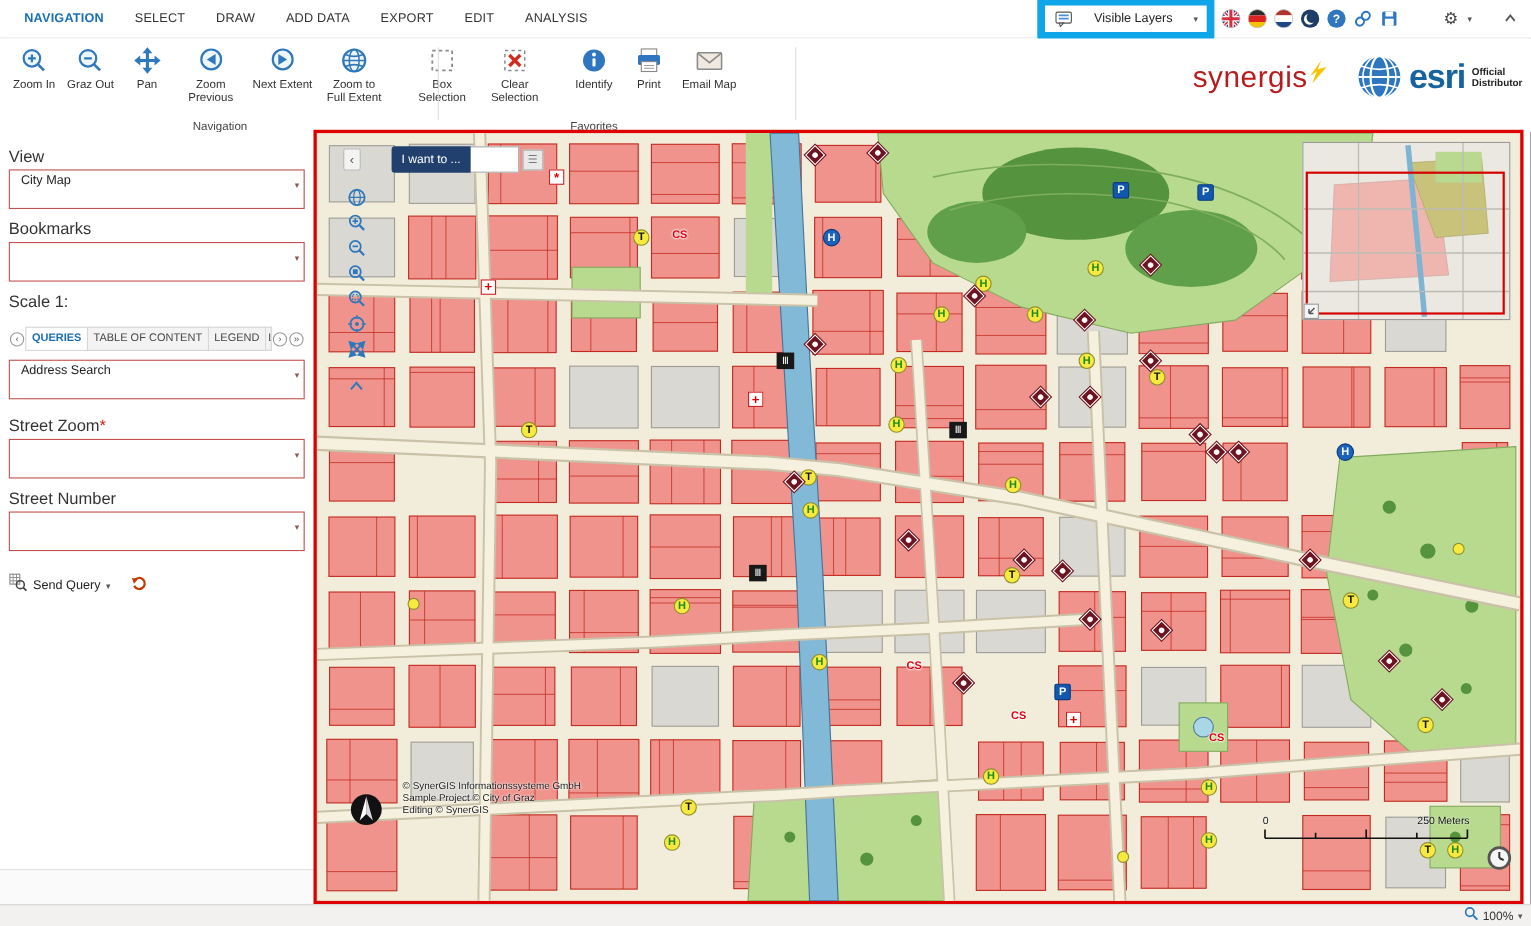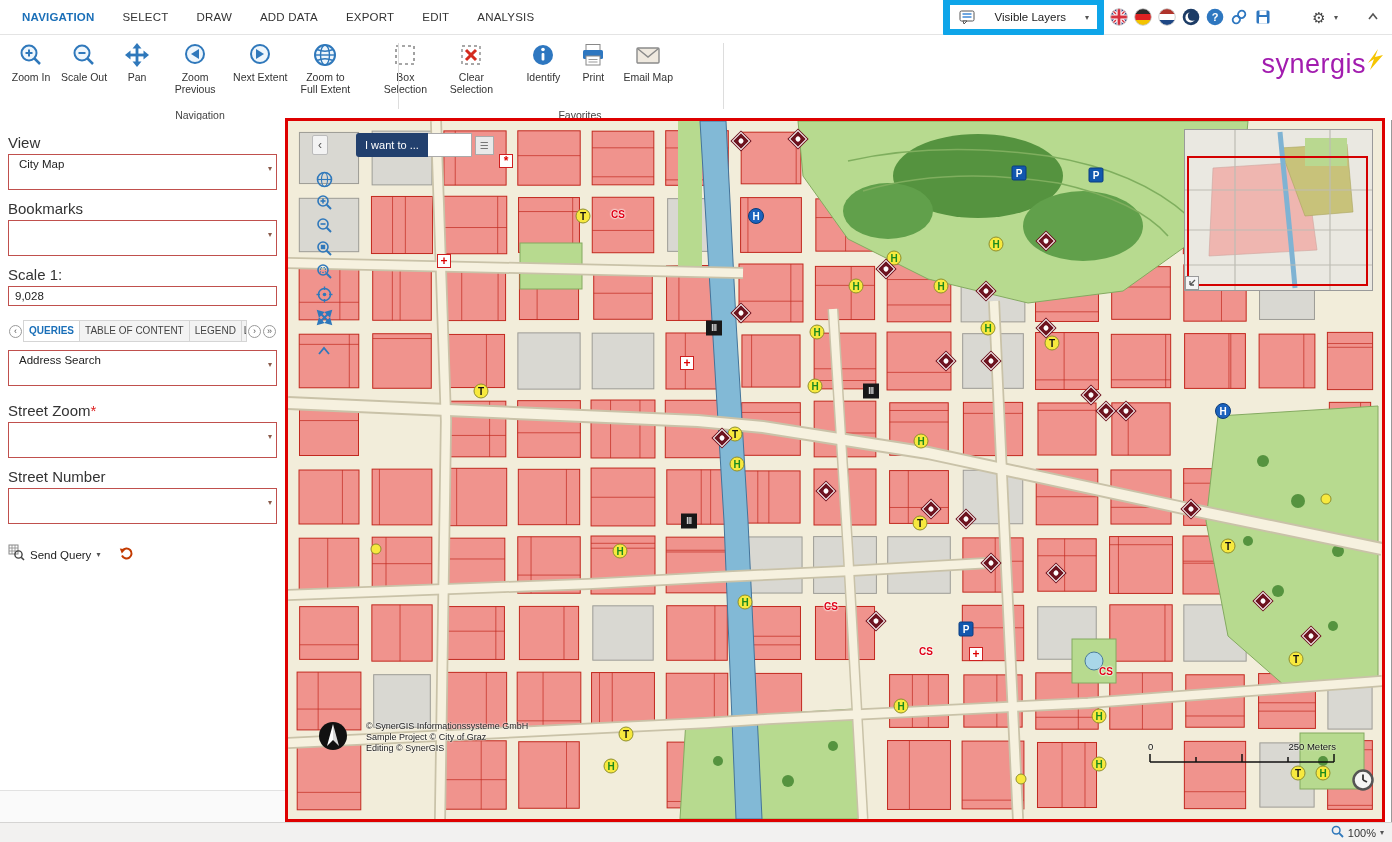--- a/index.html
+++ b/index.html
@@ -24,21 +24,21 @@
   
   #ribbon { position:absolute; left:0; top:35px; width:1392px; height:85px; background:#fff; }
   .rb-row { display:flex; align-items:flex-start; padding:3px 0 0 6px; }
   .rbtn { min-width:50px; max-width:66px; padding:2px 5px 0; display:flex; flex-direction:column; align-items:center; cursor:default; }
   .ricon { height:28px; display:flex; align-items:flex-end; justify-content:center; }
   .rlabel { font-size:10.5px; color:#333; text-align:center; line-height:12px; margin-top:3px; }
   .rsep { position:absolute; top:8px; width:1px; height:66px; background:#ddd; }
   .grp-label { position:absolute; top:74px; font-size:10.5px; color:#444; text-align:center; }
   #brand { position:absolute; right:8px; top:14px; display:flex; align-items:center; gap:26px; }
   .synergis { display:flex; align-items:flex-start; }
-  .synergis-text { font-size:27px; color:#a21caf; letter-spacing:.5px; }
+  .synergis-text { font-size:27px; color:#b91c1c; letter-spacing:.5px; }
   .esri { display:flex; align-items:center; gap:6px; }
   .esri-text { font-size:31px; font-weight:bold; color:#17639e; letter-spacing:-1px; }
   .esri-sub { font-size:9px; font-weight:bold; color:#222; line-height:10px; }
 
   
   #sidebar { position:absolute; left:0; top:120px; width:285px; height:702px; background:#fff; padding:10px 8px 0; }
   .fld-label { font-size:15px; color:#333; margin:10px 0 3px; }
   .fld-label:first-child { margin-top:4px; }
   .req { color:#d22; }
   .combo { position:relative; width:269px; height:36px; border:1px solid #c0504d; background:#fff;
@@ -93,21 +93,21 @@
   .iwt-menu { width:19px; height:19px; margin-left:3px; background:#e9e9e9; border:1px solid #aaa;
     color:#777; font-size:10px; text-align:center; line-height:17px; }
   .map-tools { position:absolute; left:26px; top:48px; display:flex; flex-direction:column; gap:3px; }
   .mt-btn { width:20px; height:20px; display:flex; align-items:center; justify-content:center; }
   .mt-spc { height:8px; }
   .overview { position:absolute; left:896px; top:8px; width:189px; height:162px;
     border:1px solid #9a9a9a; background:#eae8e1; }
   .ov-extent { position:absolute; left:2px; top:26px; width:181px; height:130px; border:2px solid #d40000; }
   .ov-handle { position:absolute; left:0; bottom:0; width:14px; height:14px; background:#f4f4f4;
     border:1px solid #999; display:flex; align-items:center; justify-content:center; }
-  .attribution { position:absolute; left:78px; top:600px; font-size:9px; color:#1a1a1a; line-height:11px;
+  .attribution { position:absolute; left:78px; top:588px; font-size:9px; color:#1a1a1a; line-height:11px;
     text-shadow:0 0 2px #fff,0 0 2px #fff; }
   .compass { position:absolute; left:30px; top:600px; }
   .scalebar { position:absolute; left:860px; top:620px; width:190px; font-size:9.5px; color:#111;
     text-shadow:0 0 2px #fff; }
   .sb-labels { display:flex; justify-content:space-between; padding:0 2px 0 0; }
   .clockbtn { position:absolute; left:1064px; top:648px; }
 
   
   #statusbar { position:absolute; left:0; top:822px; width:1392px; height:20px; background:#f2f1f0;
     border-top:1px solid #d5d4d3; }
@@ -243,21 +243,21 @@
       <span class="rlabel">Zoom In</span>
     </div>
     <div class="rbtn">
       <span class="ricon">
           <svg width="26" height="26" viewBox="0 0 26 26">
             <circle cx="11" cy="11" r="7.5" fill="#eef6fc" stroke="#2f78bb" stroke-width="2"></circle>
             <line x1="16.5" y1="16.5" x2="22" y2="22" stroke="#2f78bb" stroke-width="2.5"></line>
             <line x1="7.5" y1="11" x2="14.5" y2="11" stroke="#2f78bb" stroke-width="2"></line>
           </svg>
         </span>
-      <span class="rlabel">Scale Out</span>
+      <span class="rlabel">Graz Out</span>
     </div>
     <div class="rbtn">
       <span class="ricon">
           <svg width="26" height="26" viewBox="0 0 26 26">
             <g fill="#2f78bb">
               <polygon points="13,1 17.5,6.5 8.5,6.5"></polygon>
               <polygon points="13,25 17.5,19.5 8.5,19.5"></polygon>
               <polygon points="1,13 6.5,8.5 6.5,17.5"></polygon>
               <polygon points="25,13 19.5,8.5 19.5,17.5"></polygon>
               <rect x="11.6" y="5.5" width="2.8" height="15"></rect>
@@ -344,44 +344,57 @@
             <rect x="2" y="6" width="22" height="15" rx="1" fill="#efe9df" stroke="#8a8a8a" stroke-width="1.4"></rect>
             <polyline points="2.5,6.5 13,15 23.5,6.5" fill="none" stroke="#8a8a8a" stroke-width="1.4"></polyline>
           </svg>
         </span>
       <span class="rlabel">Email Map</span>
     </div>
   </div>
   <div class="rsep" style="left:398px"></div>
   <div class="rsep" style="left:723px"></div>
   <div class="grp-label" style="left:8px; width:384px">Navigation</div>
-  <div class="grp-label" style="left:420px; width:320px">Favorites</div>
+  <div class="grp-label" style="left:380px; width:320px">Favorites</div>
   <div id="brand">
     <div class="synergis">
       <span class="synergis-text">synergis</span>
       <svg width="18" height="22" viewBox="0 0 18 22">
           <polygon points="2,14 12,0 9,8 17,6 4,21 8,10" fill="#f5c400"></polygon>
         </svg>
     </div>
+    <div class="esri">
+      <svg width="42" height="42" viewBox="0 0 42 42">
+          <circle cx="21" cy="21" r="19" fill="#2e77c0"></circle>
+          <ellipse cx="21" cy="21" rx="8" ry="19" fill="none" stroke="#fff" stroke-width="2"></ellipse>
+          <ellipse cx="21" cy="21" rx="15" ry="19" fill="none" stroke="#fff" stroke-width="1.4"></ellipse>
+          <line x1="2" y1="21" x2="40" y2="21" stroke="#fff" stroke-width="2"></line>
+          <path d="M4,11 Q21,17 38,11 M4,31 Q21,25 38,31" fill="none" stroke="#fff" stroke-width="1.6"></path>
+        </svg>
+      <span class="esri-text">esri</span>
+      <span class="esri-sub">
+        <span>Official</span><br>
+        <span>Distributor</span>
+      </span>
+    </div>
   </div>
 </div>
 
 <div id="sidebar">
   <div class="fld-label">View</div>
   <div class="combo">
     <span>City Map</span>
     <span class="arr">▾</span>
   </div>
   <div class="fld-label">Bookmarks</div>
   <div class="combo">
     <span></span>
     <span class="arr">▾</span>
   </div>
   <div class="fld-label">Scale 1:</div>
-  <input class="txt" type="text" value="9,028" style="">
   <div class="tabstrip">
     <span class="tarrow">‹</span>
     <span class="ptab active">QUERIES</span>
     <span class="ptab">TABLE OF CONTENT</span>
     <span class="ptab">LEGEND</span>
     <span class="ptab cut">L</span>
     <span class="tarrow">›</span>
     <span class="tarrow">»</span>
   </div>
   <div class="combo" style="margin-top:8px">

